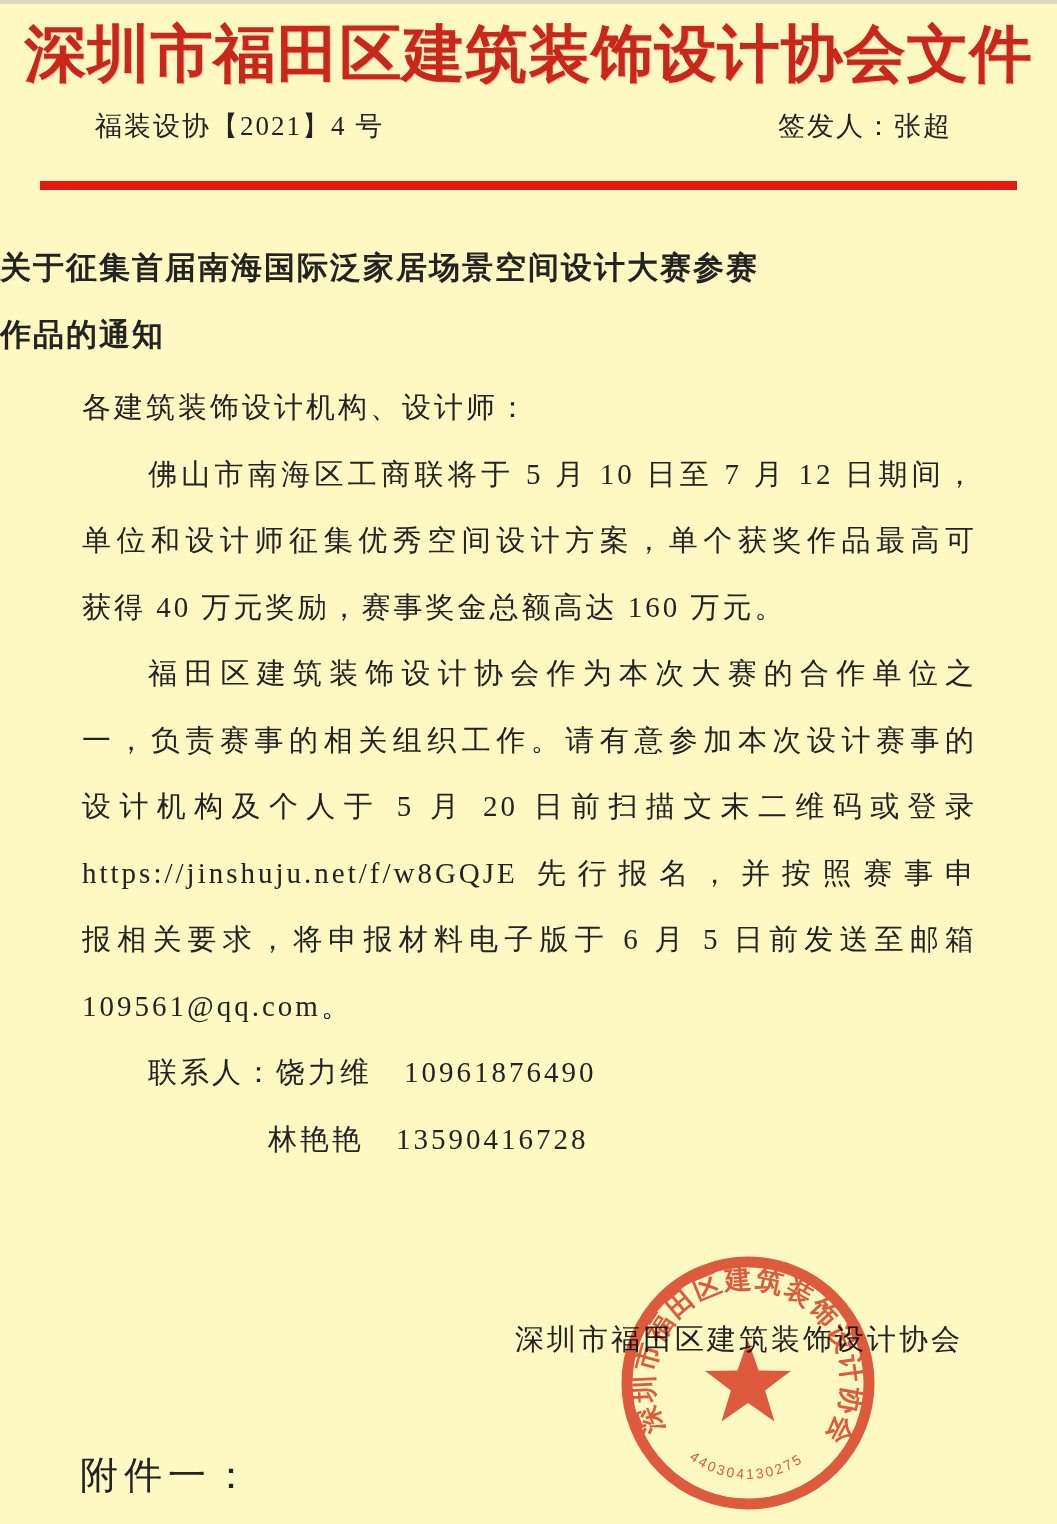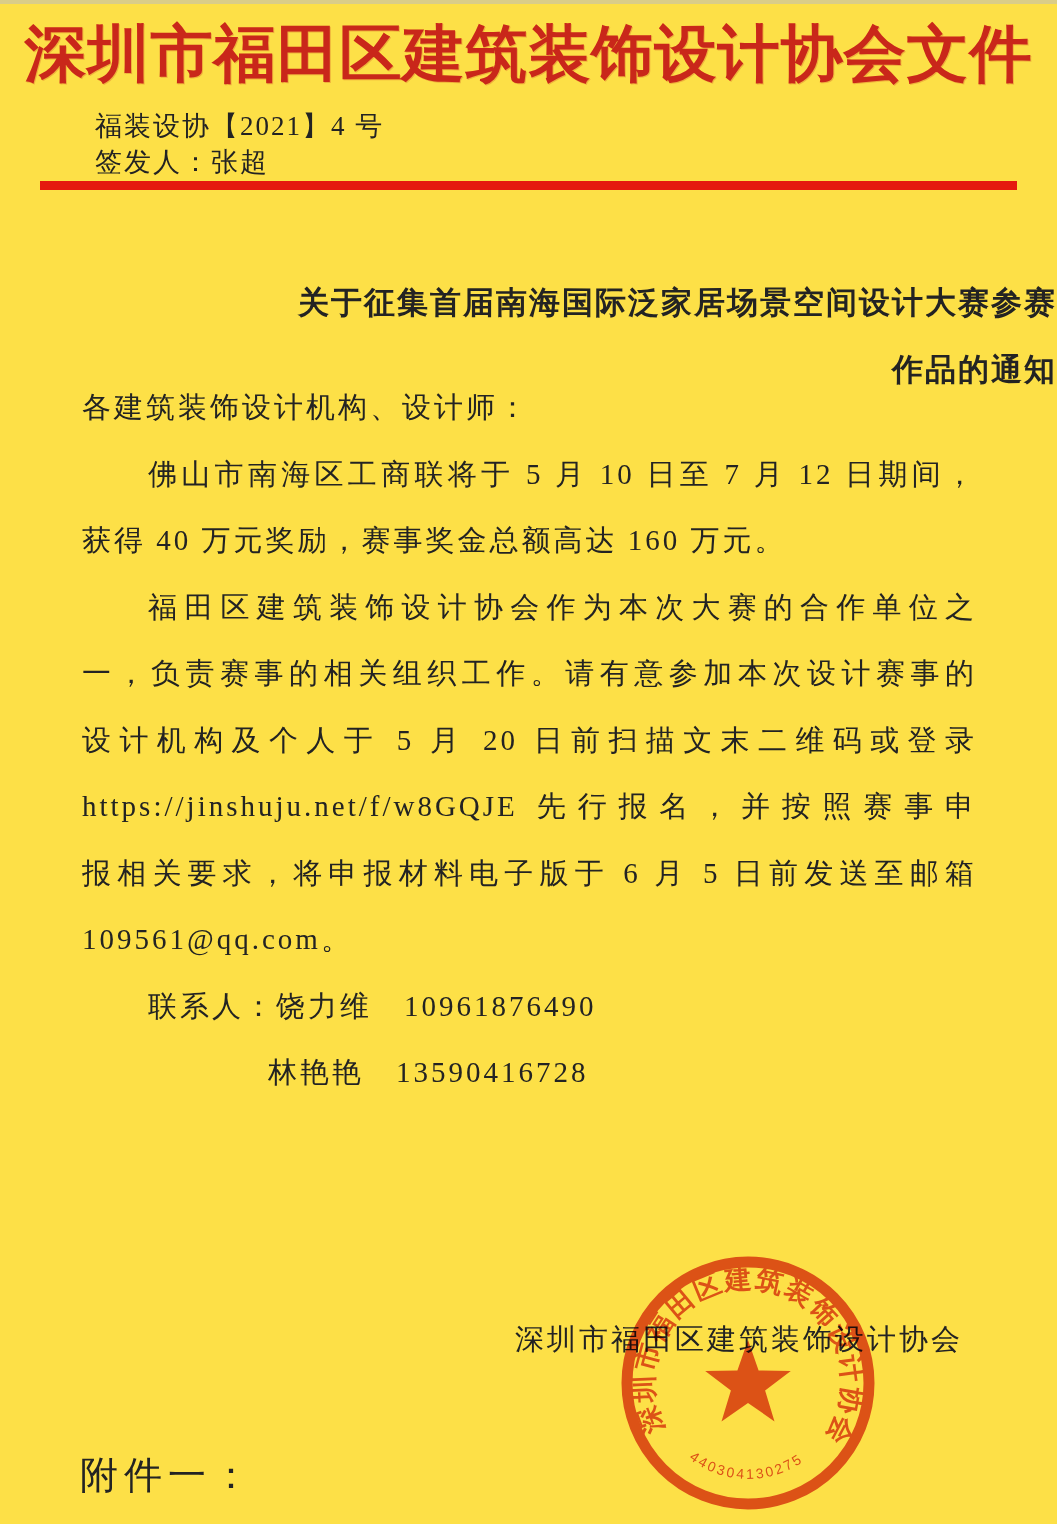--- a/index.html
+++ b/index.html
@@ -2,21 +2,21 @@
 <html style="--header-red: #c9271a; --line-red: #e5190f; --seal-red: #d8402f; --text-dark: #232323;"><head>
 <meta charset="utf-8">
 <style>
   * { margin: 0; padding: 0; box-sizing: border-box; }
   html, body { background: #e9e9e9; }
   .page {
     position: relative;
     width: 1057px;
     height: 1524px;
     margin: 0 auto;
-    background: #fde047;
+    background: #fef9c3;
     overflow: hidden;
     font-family: "Liberation Serif", "DejaVu Serif", serif;
     color: var(--text-dark, #232323);
   }
   .scan-edge {
     position: absolute; top: 0; left: 0; right: 0; height: 4px;
     background: #bdbdbd; opacity: .55;
   }
   .header-title {
     position: absolute; top: 12px; left: 0; right: 0;
@@ -24,37 +24,36 @@
     font-size: 62px;
     font-weight: bold;
     letter-spacing: 1px;
     color: var(--header-red, #c9271a);
     text-shadow: 1px 1px 0 rgba(201,39,26,.25);
     white-space: nowrap;
   }
   .docnum-row {
     position: absolute; top: 108px; left: 95px; right: 105px;
     display: flex; justify-content: space-between; align-items: baseline;
-    font-size: 27px; letter-spacing: 2px; flex-direction: column;
+    font-size: 27px; letter-spacing: 2px;
   }
   .red-line {
     position: absolute; top: 181px; left: 40px; width: 977px; height: 9px;
     background: var(--line-red, #e5190f);
   }
   .doc-title {
-    position: absolute; left: 12px; right: 0;
-    text-align: right;
+    position: absolute; left: 0; right: 0;
+    text-align: left;
     font-size: 31px; font-weight: bold;
     letter-spacing: 2px;
     font-family: "Liberation Sans", "DejaVu Sans", sans-serif;
     white-space: nowrap;
-    margin-top: 35px;
   }
   .doc-title.line1 { top: 247px; }
-  .doc-title.line2 { top: 314px; padding-left: 37px; }
+  .doc-title.line2 { top: 314px; }
   .body-block {
     position: absolute; top: 374px; left: 82px; width: 895px;
     font-size: 29px; letter-spacing: 3px;
   }
   .body-line {
     height: 66.5px; line-height: 66.5px;
     white-space: nowrap;
   }
   .body-line.fill { text-align: justify; text-align-last: justify; text-justify: inter-character; white-space: normal; overflow: hidden; }
   .body-line.indent { text-indent: 66px; }
@@ -107,20 +106,21 @@
   </div>
 
   <div class="red-line"></div>
 
   <div class="doc-title line1">关于征集首届南海国际泛家居场景空间设计大赛参赛</div>
   <div class="doc-title line2">作品的通知</div>
 
   <div class="body-block">
     <div class="body-line">各建筑装饰设计机构、设计师：</div>
     <div class="body-line indent fill">佛山市南海区工商联将于 5 月 10 日至 7 月 12 日期间，</div>
+    <div class="body-line fill">单位和设计师征集优秀空间设计方案，单个获奖作品最高可</div>
     <div class="body-line">获得 40 万元奖励，赛事奖金总额高达 160 万元。</div>
     <div class="body-line indent fill">福田区建筑装饰设计协会作为本次大赛的合作单位之</div>
     <div class="body-line fill">一，负责赛事的相关组织工作。请有意参加本次设计赛事的</div>
     <div class="body-line fill">设计机构及个人于 5 月 20 日前扫描文末二维码或登录</div>
     <div class="body-line fill">https://jinshuju.net/f/w8GQJE 先行报名，并按照赛事申</div>
     <div class="body-line fill">报相关要求，将申报材料电子版于 6 月 5 日前发送至邮箱</div>
     <div class="body-line">109561@qq.com。</div>
     <div class="body-line contact1">联系人：饶力维　10961876490</div>
     <div class="body-line contact2">林艳艳　13590416728</div>
   </div>

